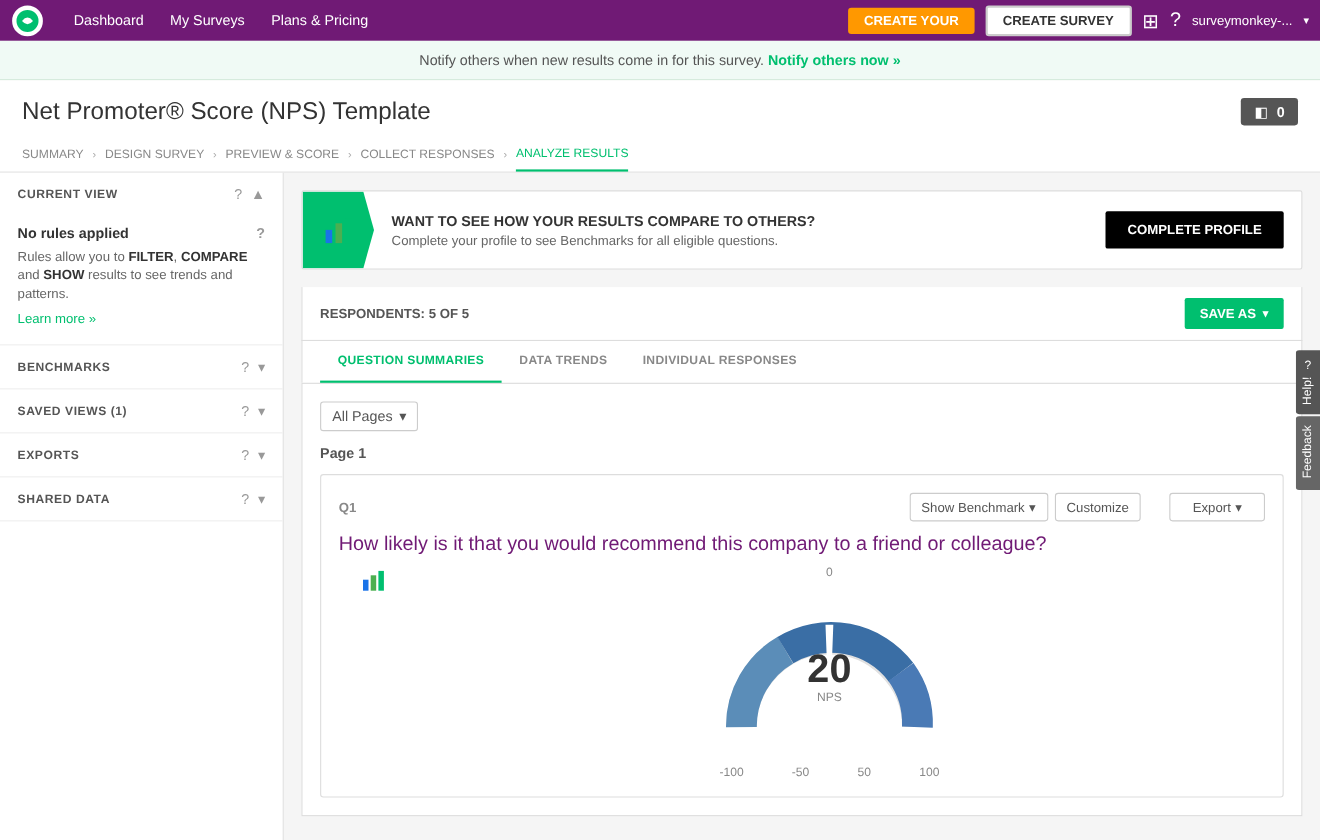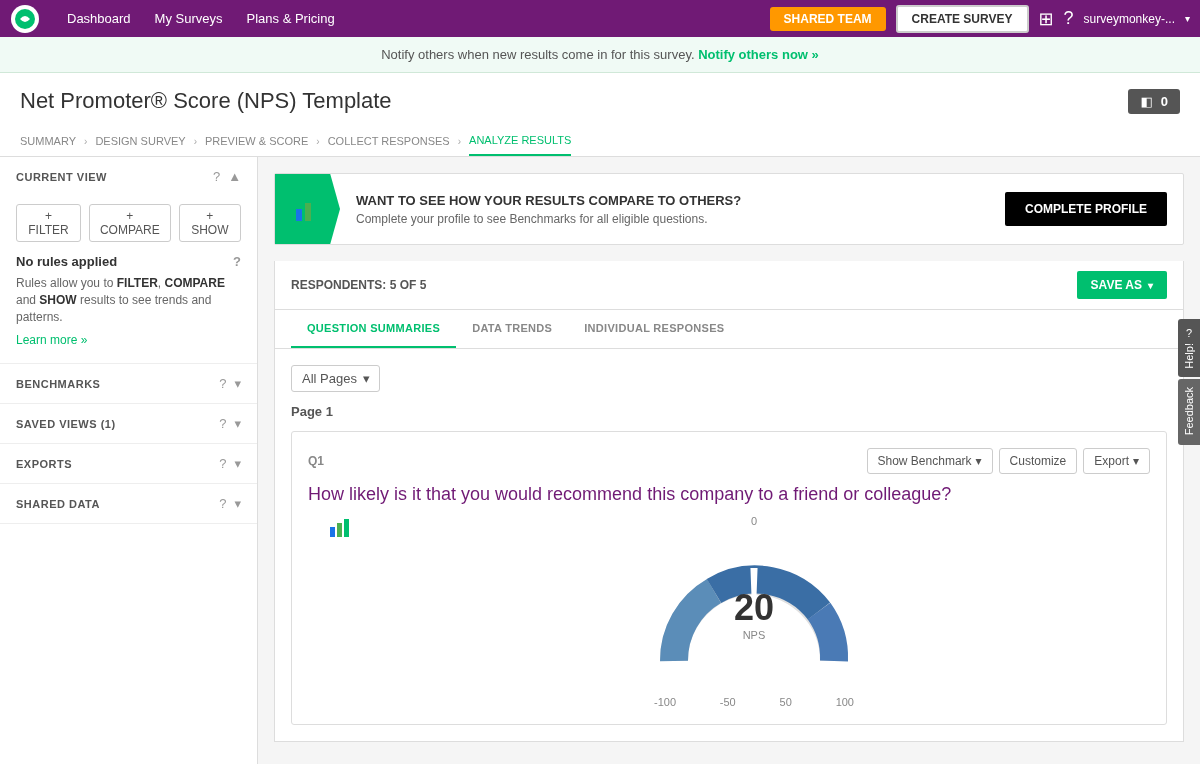--- a/index.html
+++ b/index.html
@@ -194,23 +194,23 @@
     .btn-show-benchmark {
       border: 1px solid #ccc; background: white; padding: 5px 10px;
       font-size: 12px; cursor: pointer; border-radius: 3px; color: #555;
       display: flex; align-items: center; gap: 4px;
     }
     .btn-customize {
       border: 1px solid #ccc; background: white; padding: 5px 10px;
       font-size: 12px; cursor: pointer; border-radius: 3px; color: #555;
     }
     .btn-export {
-      border: 1px solid #ccc; background: white; padding: 5px 10px;
+      border: 1px solid #ccc; background: white; padding: 5px 20px;
       font-size: 12px; cursor: pointer; border-radius: 3px; color: #555;
-      display: flex; align-items: center; gap: 4px;
+      display: flex; align-items: center; gap: 4px; margin-left: 20px;
     }
 
     .question-text {
       font-size: 18px; color: #701a75; line-height: 1.4; margin-bottom: 8px;
     }
     .question-meta { font-size: 12px; color: #888; margin-bottom: 16px; }
 
     
     .nps-chart-area {
       display: flex; align-items: flex-start; gap: 20px; padding: 0 20px;
@@ -246,21 +246,21 @@
         <path d="M6,11 Q11,5 16,11 Q11,17 6,11Z" fill="white"></path>
       </svg>
     </div>
   </div>
   <div class="top-nav-links">
     <a>Dashboard</a>
     <a>My Surveys</a>
     <a>Plans &amp; Pricing</a>
   </div>
   <div class="top-nav-right">
-    <button class="btn-create-team">SHARED TEAM</button>
+    <button class="btn-create-team">CREATE YOUR</button>
     <button class="btn-create-survey">CREATE SURVEY</button>
     <span class="grid-icon">⊞</span>
     <span class="help-icon">?</span>
     <span class="user-label">surveymonkey-...</span>
     <span class="chevron-down">▾</span>
   </div>
 </nav>
 
 <div class="notify-bar">
   <span>Notify others when new results come in for this survey.</span>
@@ -294,25 +294,20 @@
 
     <div class="sidebar-section">
       <div class="sidebar-section-header">
         <span class="sidebar-section-title">CURRENT VIEW</span>
         <div class="sidebar-section-icons">
           <span class="sidebar-icon">?</span>
           <span class="sidebar-icon">▲</span>
         </div>
       </div>
       <div class="current-view-content">
-        <div class="filter-buttons">
-          <button class="filter-btn">+ FILTER</button>
-          <button class="filter-btn">+ COMPARE</button>
-          <button class="filter-btn">+ SHOW</button>
-        </div>
         <div class="no-rules">
           <span>No rules applied</span>
           <span class="sidebar-icon">?</span>
         </div>
         <p class="rules-desc">
           Rules allow you to <strong>FILTER</strong>, <strong>COMPARE</strong> and <strong>SHOW</strong> results to see trends and patterns.
         </p>
         <a class="learn-more">Learn more »</a>
       </div>
     </div>

